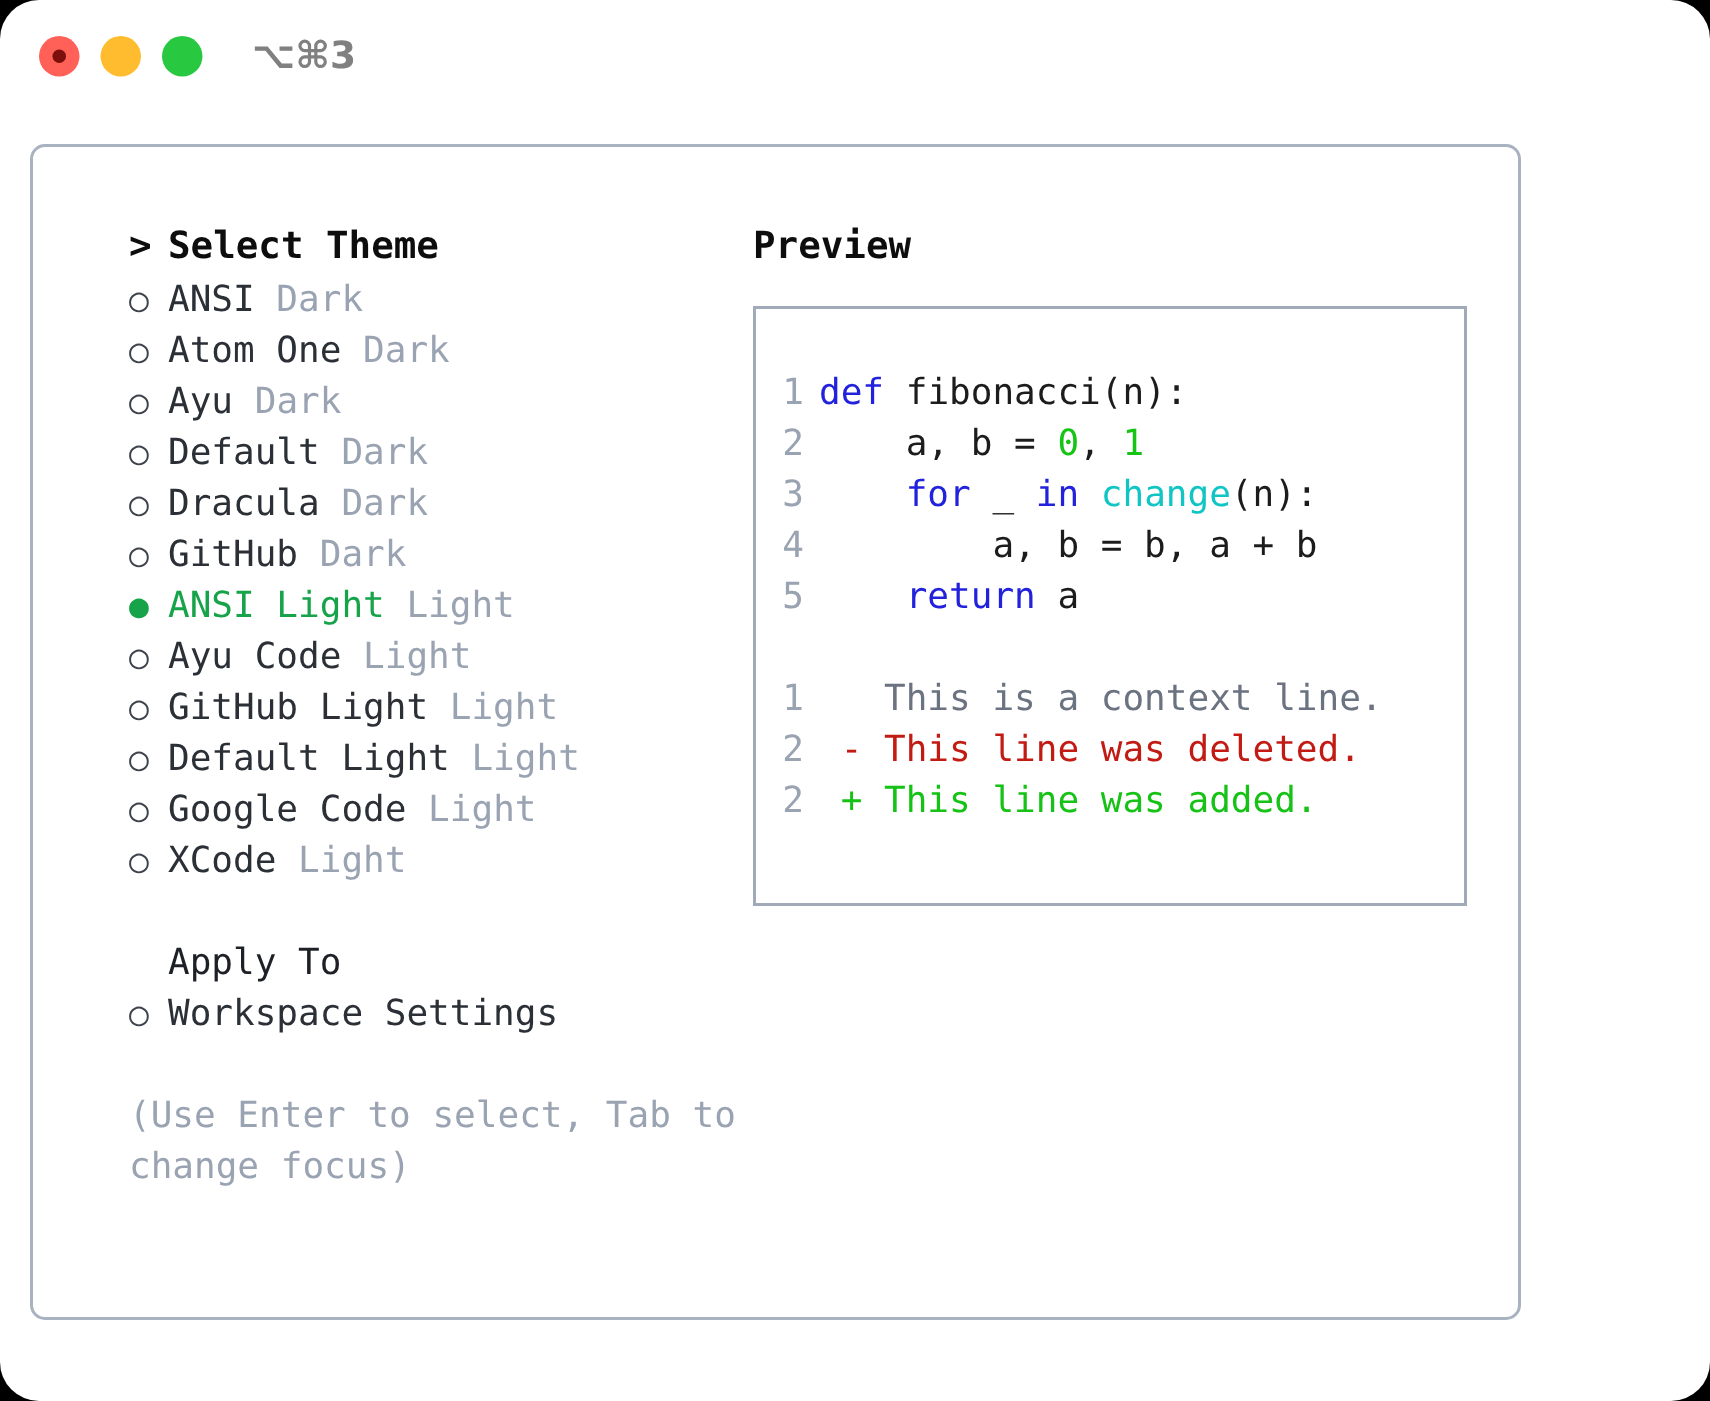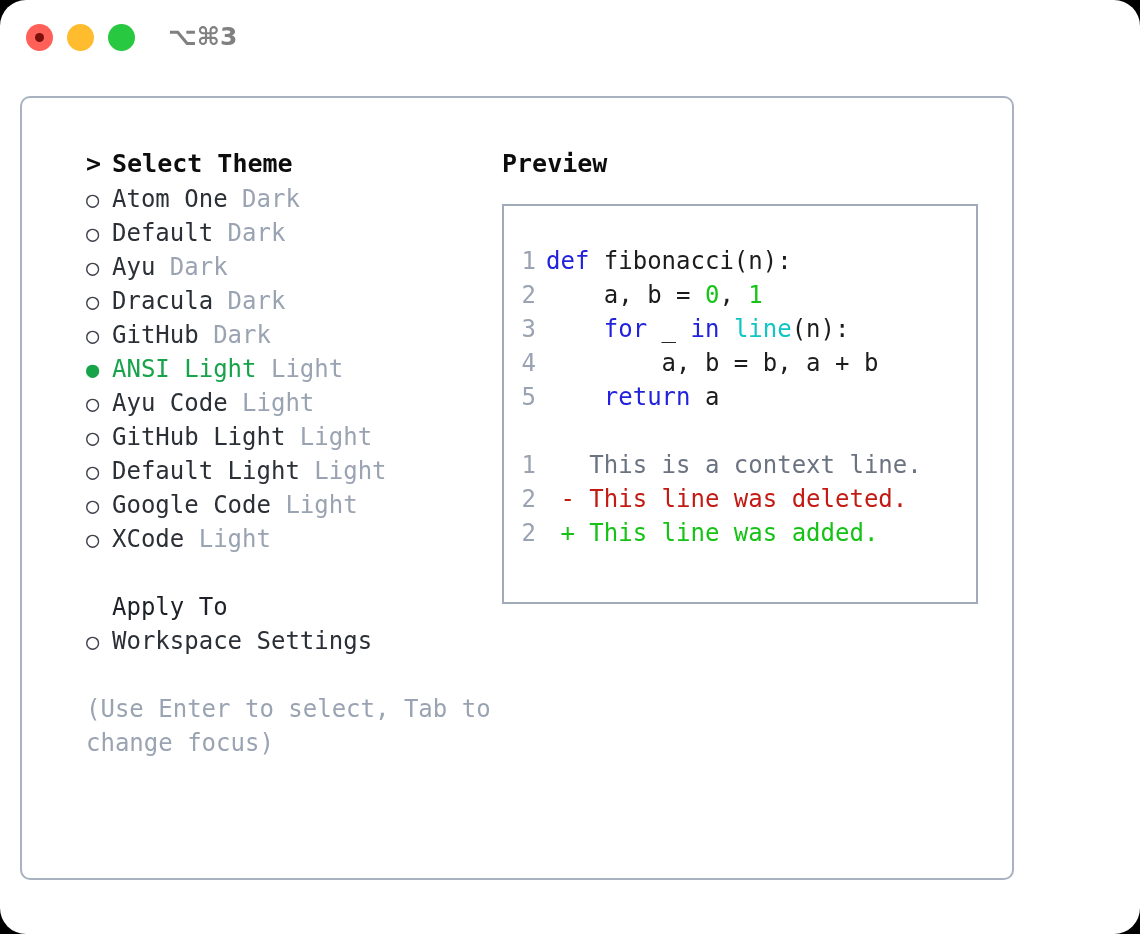--- a/index.html
+++ b/index.html
@@ -206,23 +206,24 @@
   <div class="panel">
     <div class="columns">
 
       <div class="left-col">
 
         <div class="row header-row">
           <span class="caret">&gt;</span><span>Select Theme</span>
         </div>
 
         <div id="theme-list">
+            <div class="row"><span class="bullet">○</span><span class="theme-name">ANSI</span><span class="theme-kind"> Dark</span></div>
             <div class="row"><span class="bullet">○</span><span class="theme-name">Atom One</span><span class="theme-kind"> Dark</span></div>
+            <div class="row"><span class="bullet">○</span><span class="theme-name">Ayu</span><span class="theme-kind"> Dark</span></div>
             <div class="row"><span class="bullet">○</span><span class="theme-name">Default</span><span class="theme-kind"> Dark</span></div>
-            <div class="row"><span class="bullet">○</span><span class="theme-name">Ayu</span><span class="theme-kind"> Dark</span></div>
             <div class="row"><span class="bullet">○</span><span class="theme-name">Dracula</span><span class="theme-kind"> Dark</span></div>
             <div class="row"><span class="bullet">○</span><span class="theme-name">GitHub</span><span class="theme-kind"> Dark</span></div>
             <div class="row"><span class="bullet sel">●</span><span class="theme-name sel">ANSI Light</span><span class="theme-kind"> Light</span></div>
             <div class="row"><span class="bullet">○</span><span class="theme-name">Ayu Code</span><span class="theme-kind"> Light</span></div>
             <div class="row"><span class="bullet">○</span><span class="theme-name">GitHub Light</span><span class="theme-kind"> Light</span></div>
             <div class="row"><span class="bullet">○</span><span class="theme-name">Default Light</span><span class="theme-kind"> Light</span></div>
             <div class="row"><span class="bullet">○</span><span class="theme-name">Google Code</span><span class="theme-kind"> Light</span></div>
             <div class="row"><span class="bullet">○</span><span class="theme-name">XCode</span><span class="theme-kind"> Light</span></div>
           </div>
 
@@ -239,21 +240,21 @@
         <div class="help">(Use Enter to select, Tab to change focus)</div>
       </div>
 
       <div class="right-col">
         <div class="preview-title">Preview</div>
 
         <div class="preview-box">
           <div id="code-block">
               <div class="code-line"><span class="ln">1</span><span class="kw">def</span><span> fibonacci(n):</span></div>
               <div class="code-line"><span class="ln">2</span><span>    a, b = </span><span class="num">0</span><span>, </span><span class="num">1</span></div>
-              <div class="code-line"><span class="ln">3</span><span>    </span><span class="kw">for</span><span> _ </span><span class="kw">in</span><span> </span><span class="fn">line</span><span>(n):</span></div>
+              <div class="code-line"><span class="ln">3</span><span>    </span><span class="kw">for</span><span> _ </span><span class="kw">in</span><span> </span><span class="fn">change</span><span>(n):</span></div>
               <div class="code-line"><span class="ln">4</span><span>        a, b = b, a + b</span></div>
               <div class="code-line"><span class="ln">5</span><span>    </span><span class="kw">return</span><span> a</span></div>
             </div>
           <div class="blank-line"></div>
           <div id="diff-block">
               <div class="code-line"><span class="ln">1</span><span class="ctx">   This is a context line.</span></div>
               <div class="code-line"><span class="ln">2</span><span class="del"> - This line was deleted.</span></div>
               <div class="code-line"><span class="ln">2</span><span class="add"> + This line was added.</span></div>
             </div>
         </div>

